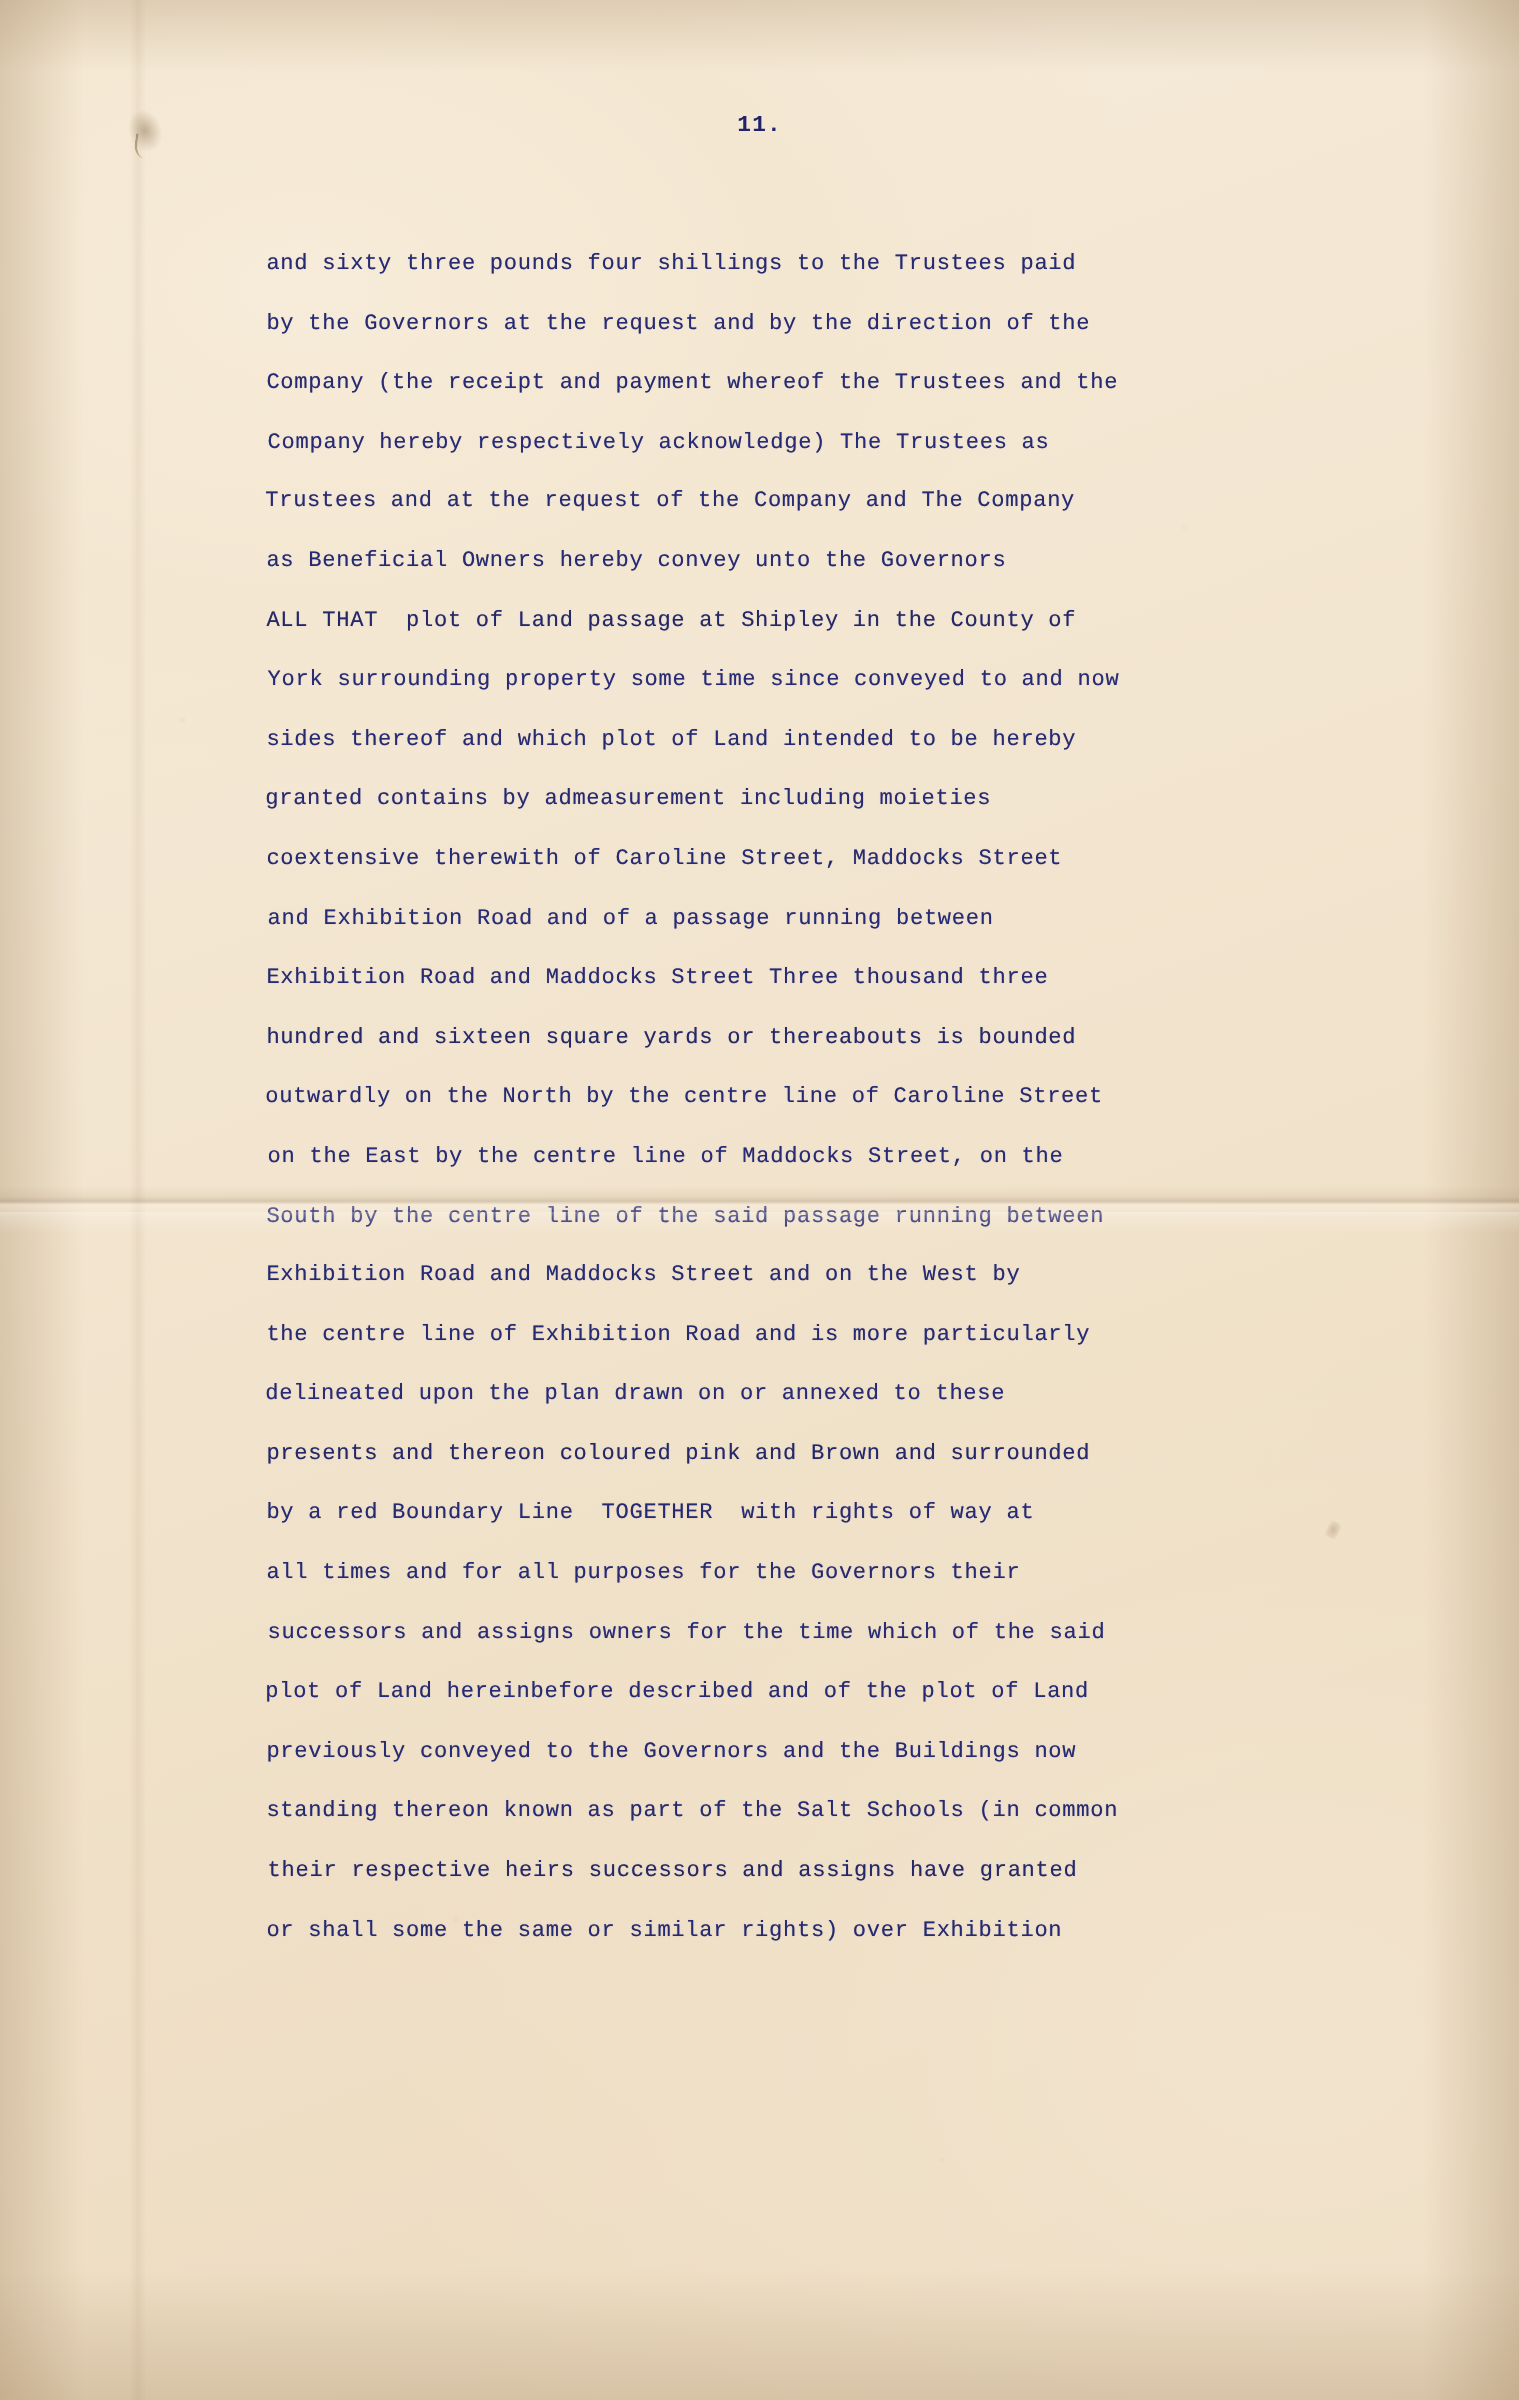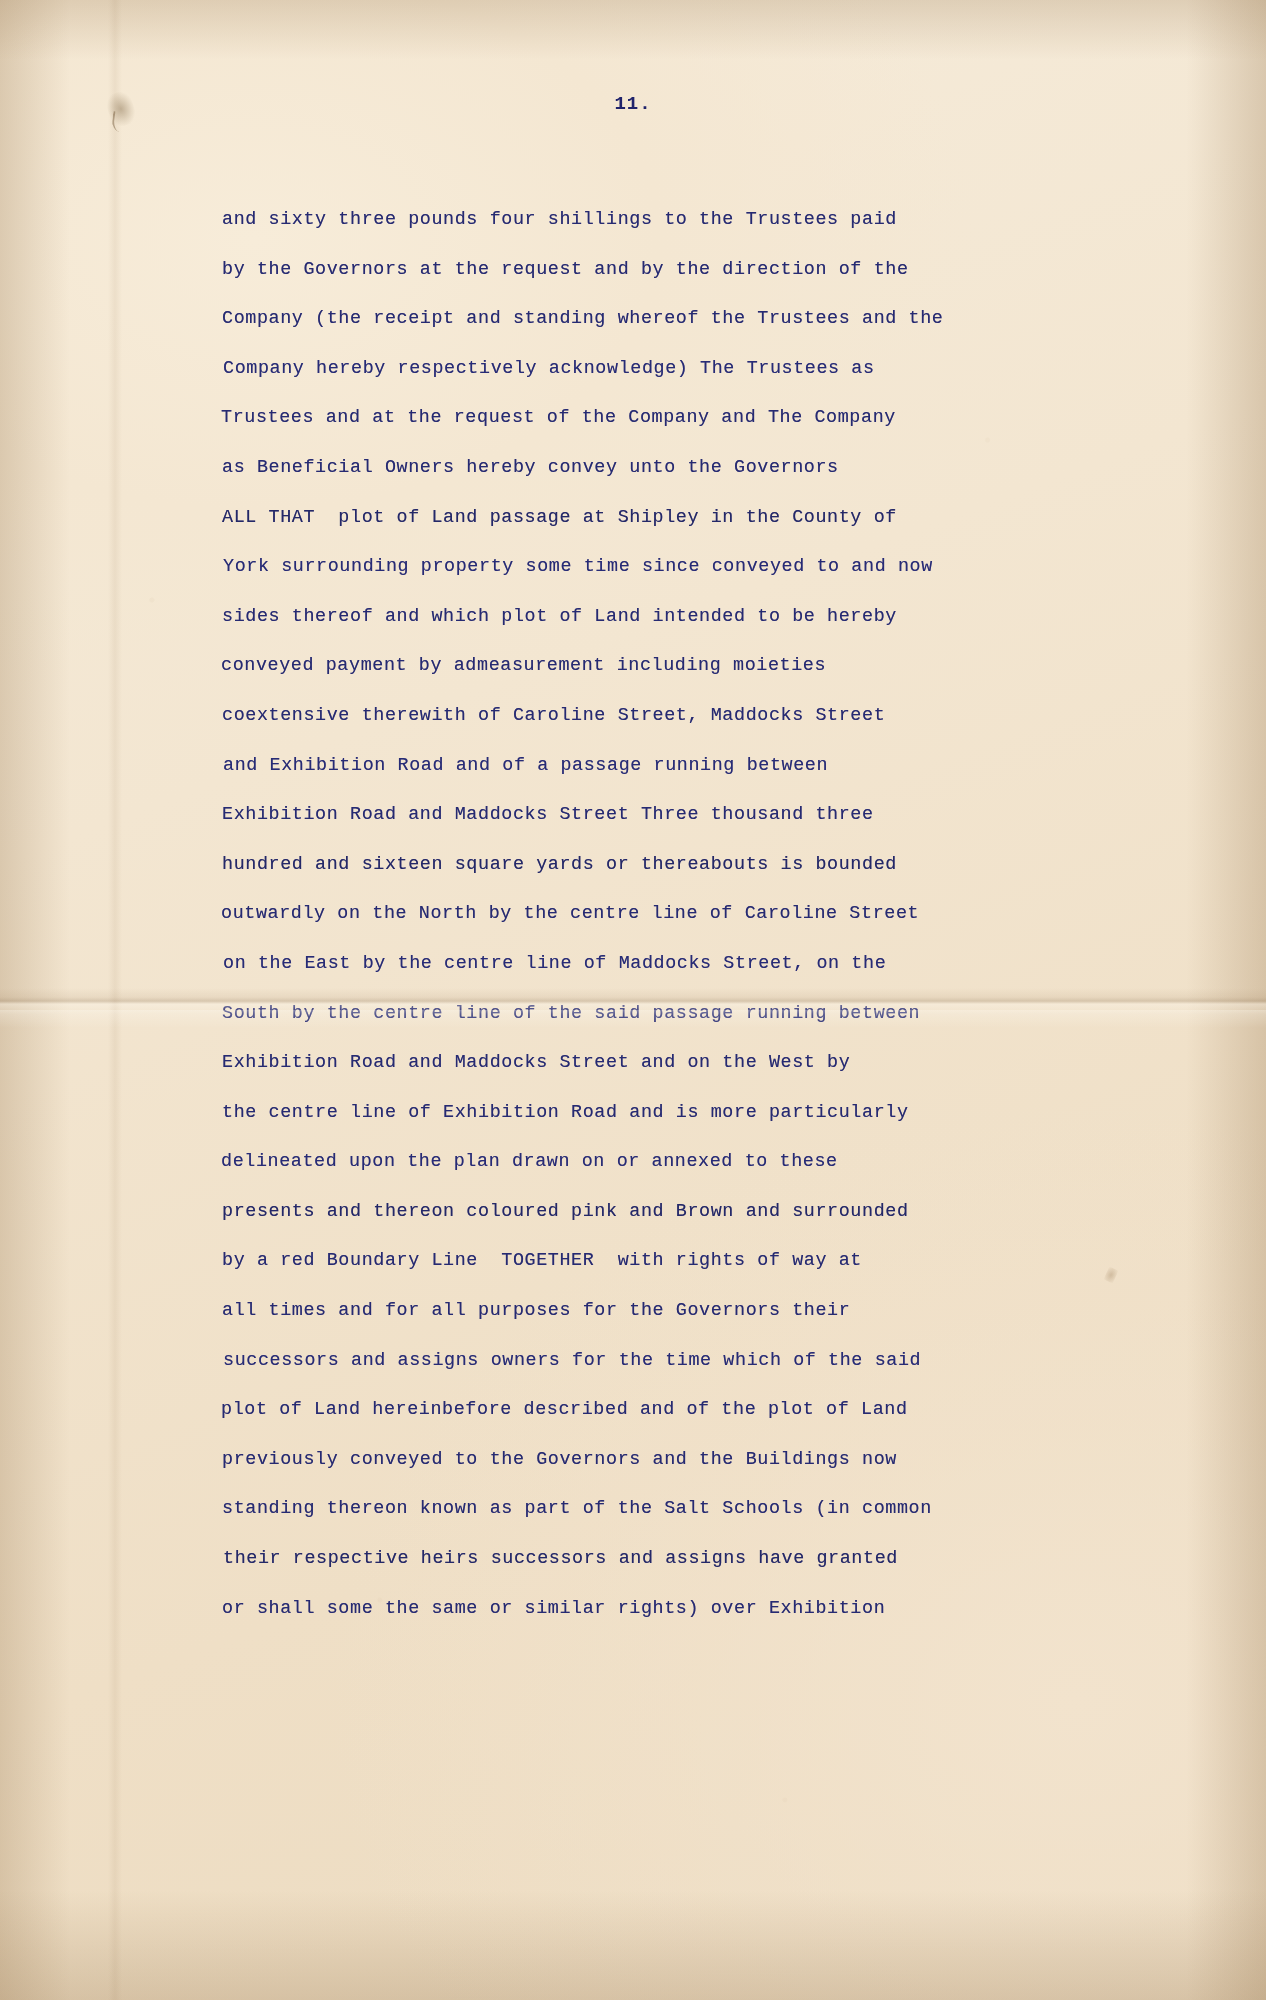--- a/index.html
+++ b/index.html
@@ -155,28 +155,28 @@
 
 <div class="page">
 
   <div class="doc-body">
 
     <div class="page-number">11.</div>
 
     <div class="lines">
       <div class="line">and sixty three pounds four shillings to the Trustees paid</div>
       <div class="line">by the Governors at the request and by the direction of the</div>
-      <div class="line">Company (the receipt and standing whereof the Trustees and the</div>
+      <div class="line">Company (the receipt and payment whereof the Trustees and the</div>
       <div class="line">Company hereby respectively acknowledge) The Trustees as</div>
       <div class="line">Trustees and at the request of the Company and The Company</div>
       <div class="line">as Beneficial Owners hereby convey unto the Governors</div>
       <div class="line">ALL THAT  plot of Land passage at Shipley in the County of</div>
       <div class="line">York surrounding property some time since conveyed to and now</div>
       <div class="line">sides thereof and which plot of Land intended to be hereby</div>
-      <div class="line">conveyed payment by admeasurement including moieties</div>
+      <div class="line">granted contains by admeasurement including moieties</div>
       <div class="line">coextensive therewith of Caroline Street, Maddocks Street</div>
       <div class="line">and Exhibition Road and of a passage running between</div>
       <div class="line">Exhibition Road and Maddocks Street Three thousand three</div>
       <div class="line">hundred and sixteen square yards or thereabouts is bounded</div>
       <div class="line">outwardly on the North by the centre line of Caroline Street</div>
       <div class="line">on the East by the centre line of Maddocks Street, on the</div>
       <div class="line">South by the centre line of the said passage running between</div>
       <div class="line">Exhibition Road and Maddocks Street and on the West by</div>
       <div class="line">the centre line of Exhibition Road and is more particularly</div>
       <div class="line">delineated upon the plan drawn on or annexed to these</div>

